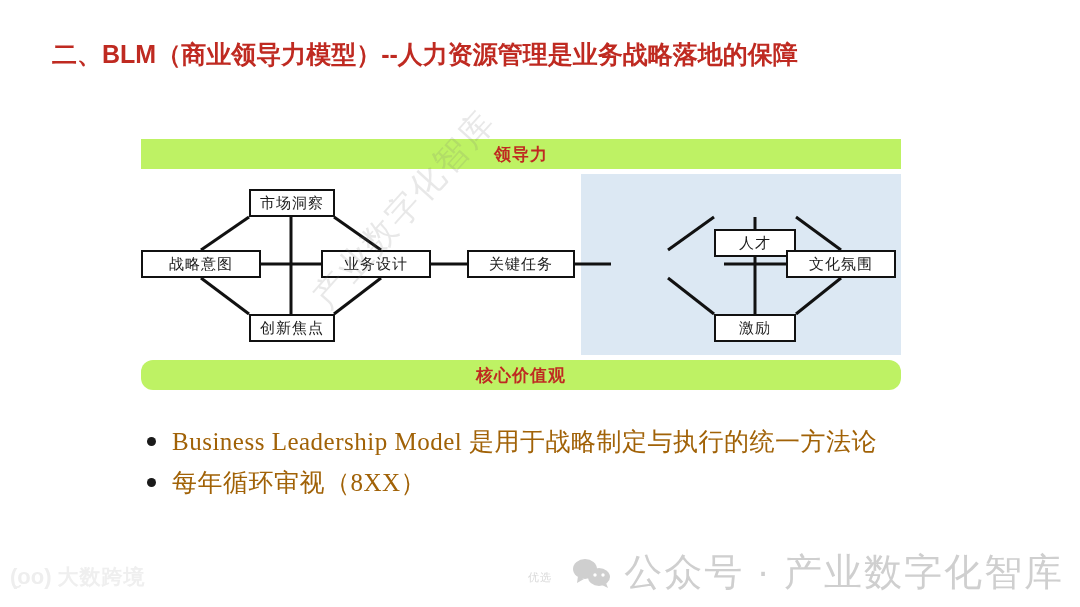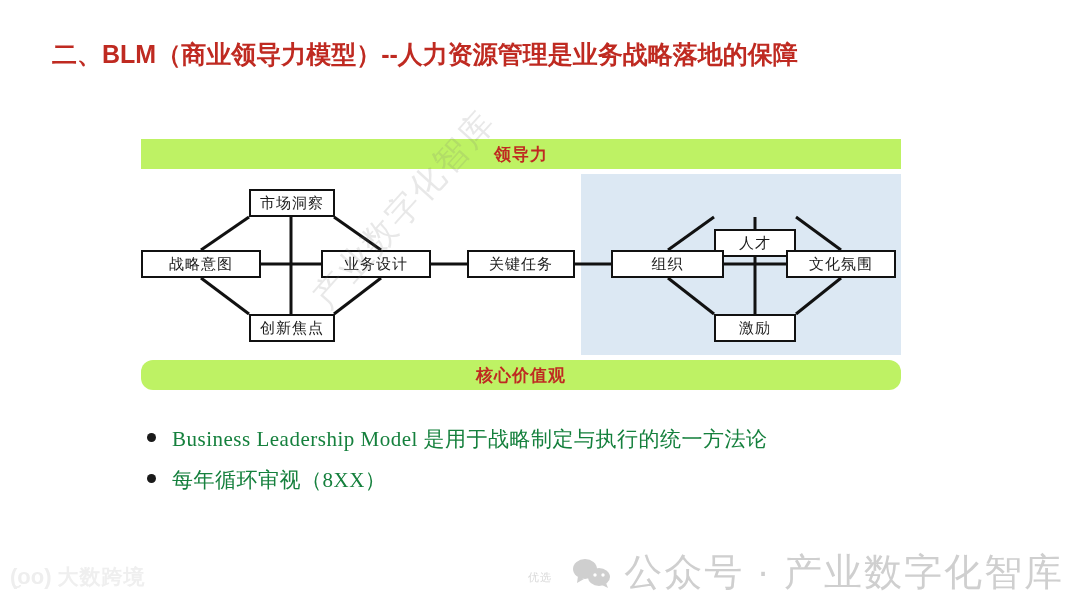--- a/index.html
+++ b/index.html
@@ -134,22 +134,22 @@
     height: 9px;
     border-radius: 50%;
     background: #1a1a1a;
     margin-right: 16px;
     flex: 0 0 auto;
     position: relative;
     top: -4px;
   }
   .bullet-text {
     font-family: "Liberation Serif", "DejaVu Serif", serif;
-    font-size: 21px;
-    color: #15803d;
+    font-size: 25px;
+    color: #a16207;
     white-space: nowrap;
     letter-spacing: 0.5px;
   }
 
   
   #footer-left {
     position: absolute;
     left: 10px;
     top: 563px;
     display: flex;
@@ -252,21 +252,20 @@
   <div class="node" style="left:0px;    top:111px; width:120px;">战略意图</div>
 
   <div class="node" style="left:180px;  top:111px; width:110px;">业务设计</div>
 
   <div class="node" style="left:108px;  top:175px; width:86px;">创新焦点</div>
 
   <div class="node" style="left:326px;  top:111px; width:108px;">关键任务</div>
 
   <div class="node" style="left:573px;  top:50px;  width:82px;margin-top:40px;">人才</div>
 
-  <div class="node" style="left:470px;  top:111px; width:113px;">组织</div>
 
   <div class="node" style="left:645px;  top:111px; width:110px;">文化氛围</div>
 
   <div class="node" style="left:573px;  top:175px; width:82px;">激励</div>
 </div>
 
 <div id="watermark">
   <span>产业数字化智库</span>
 </div>
 

